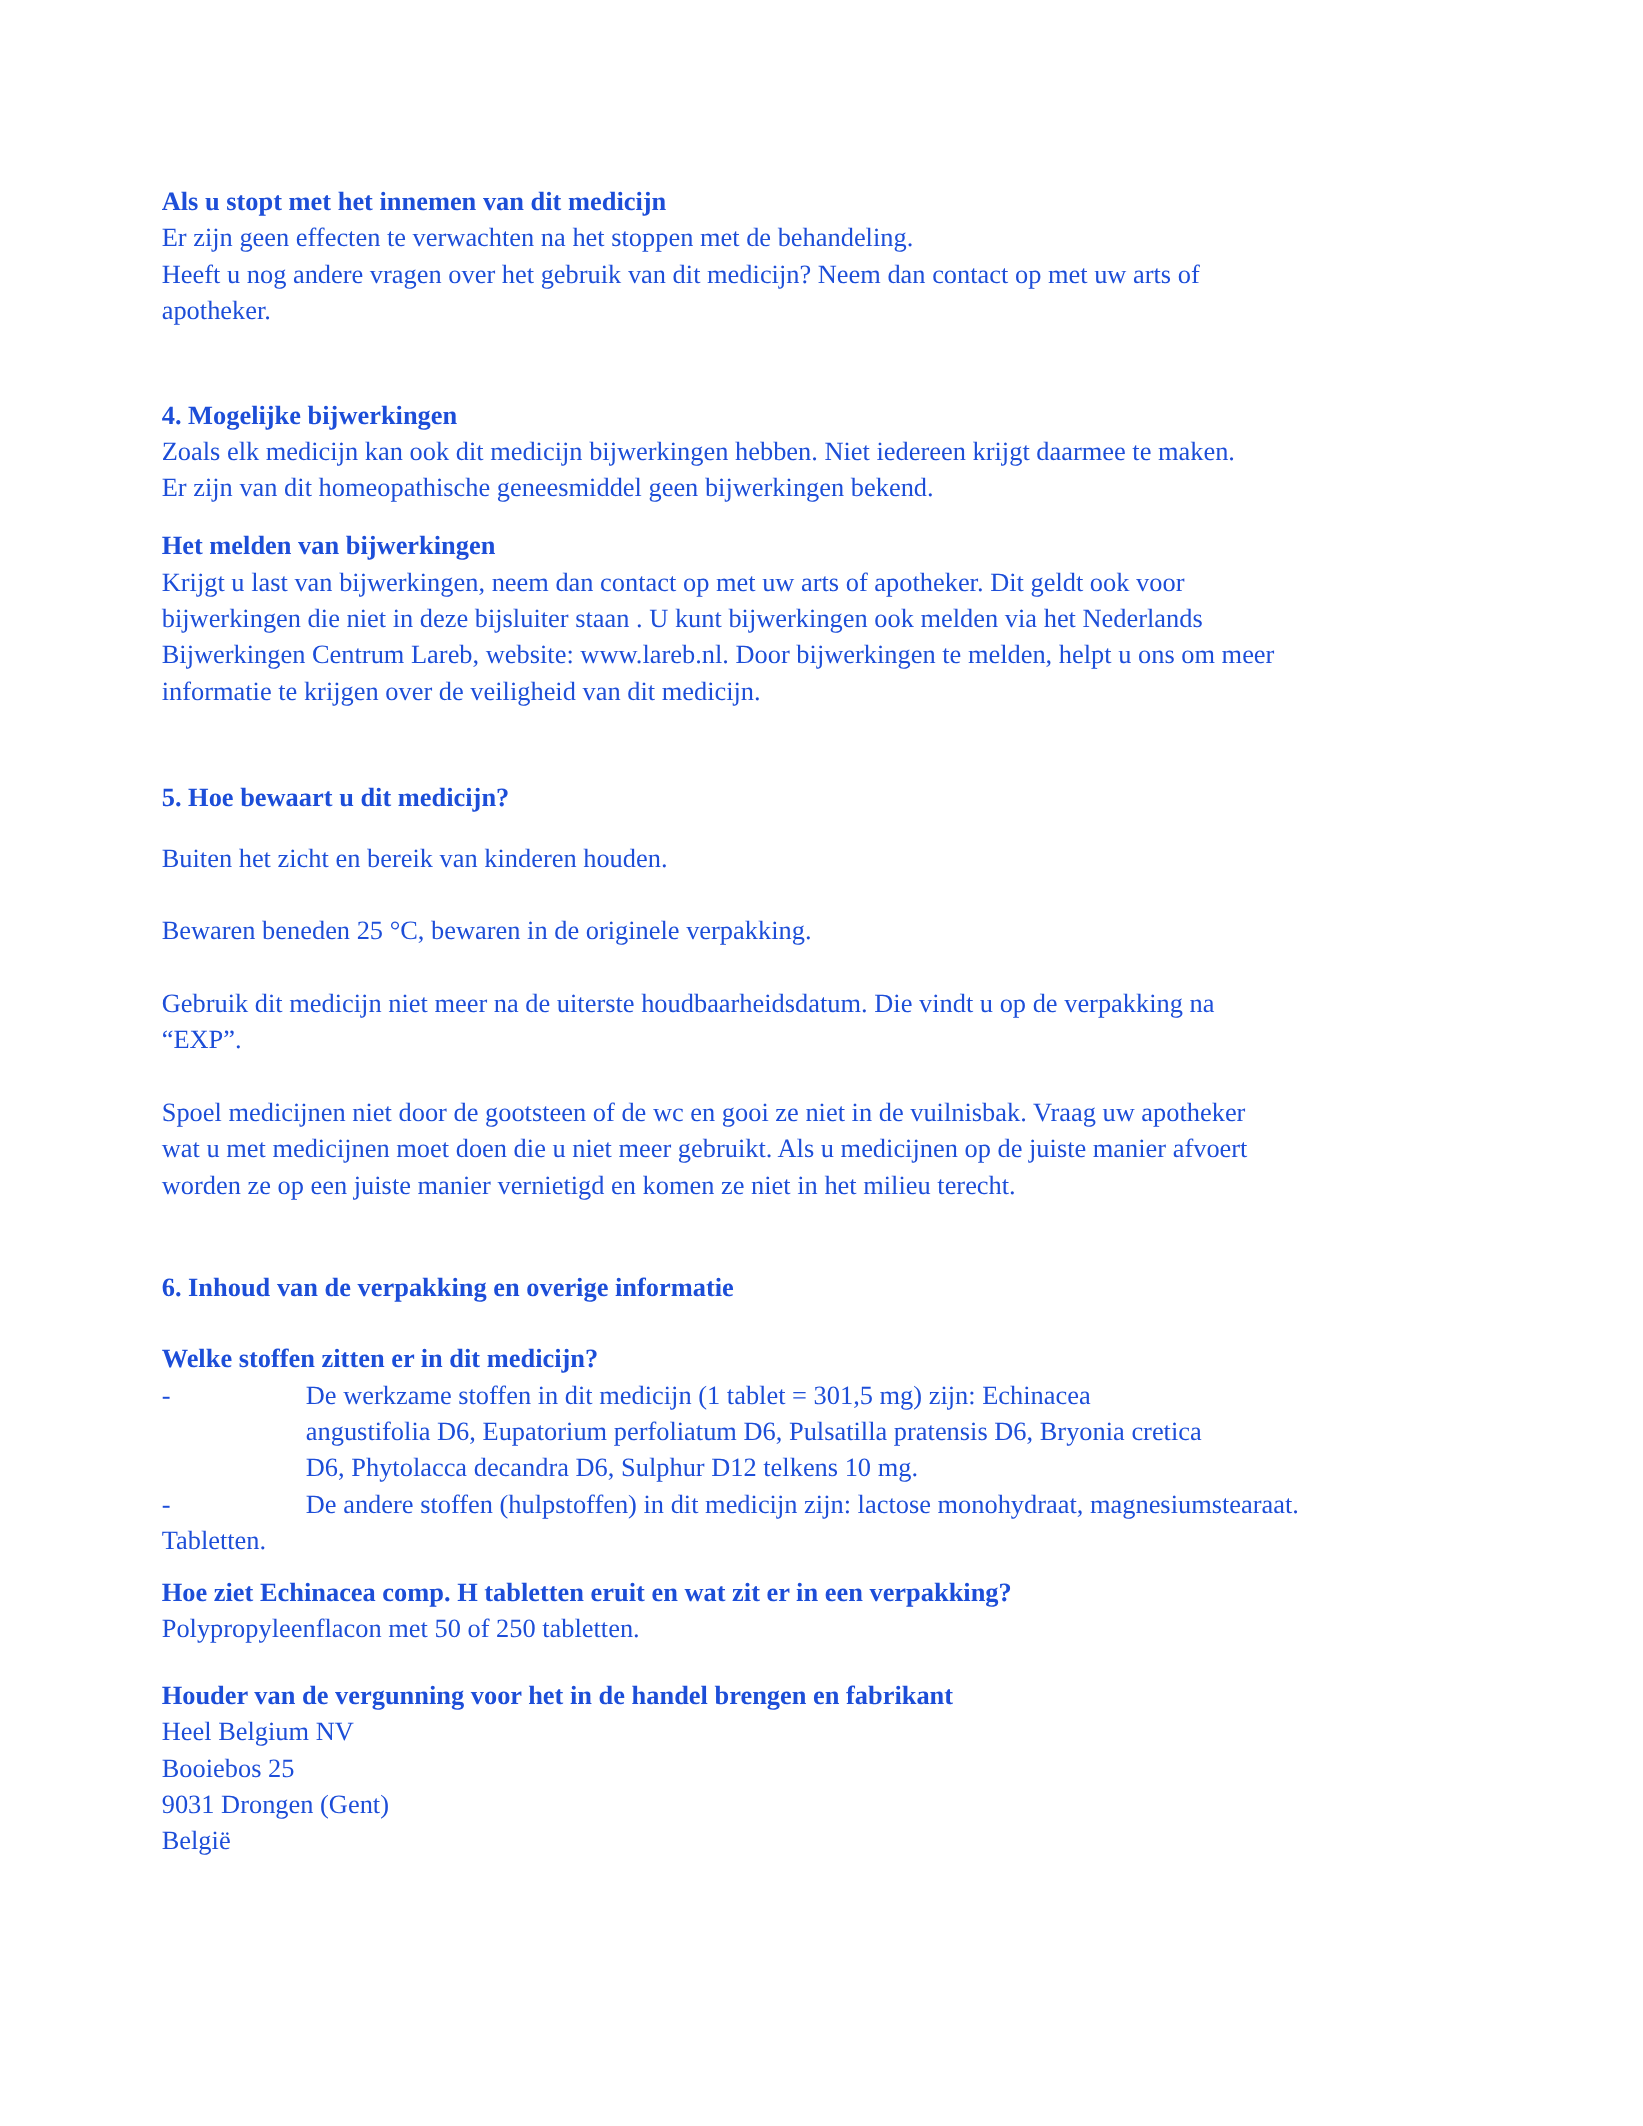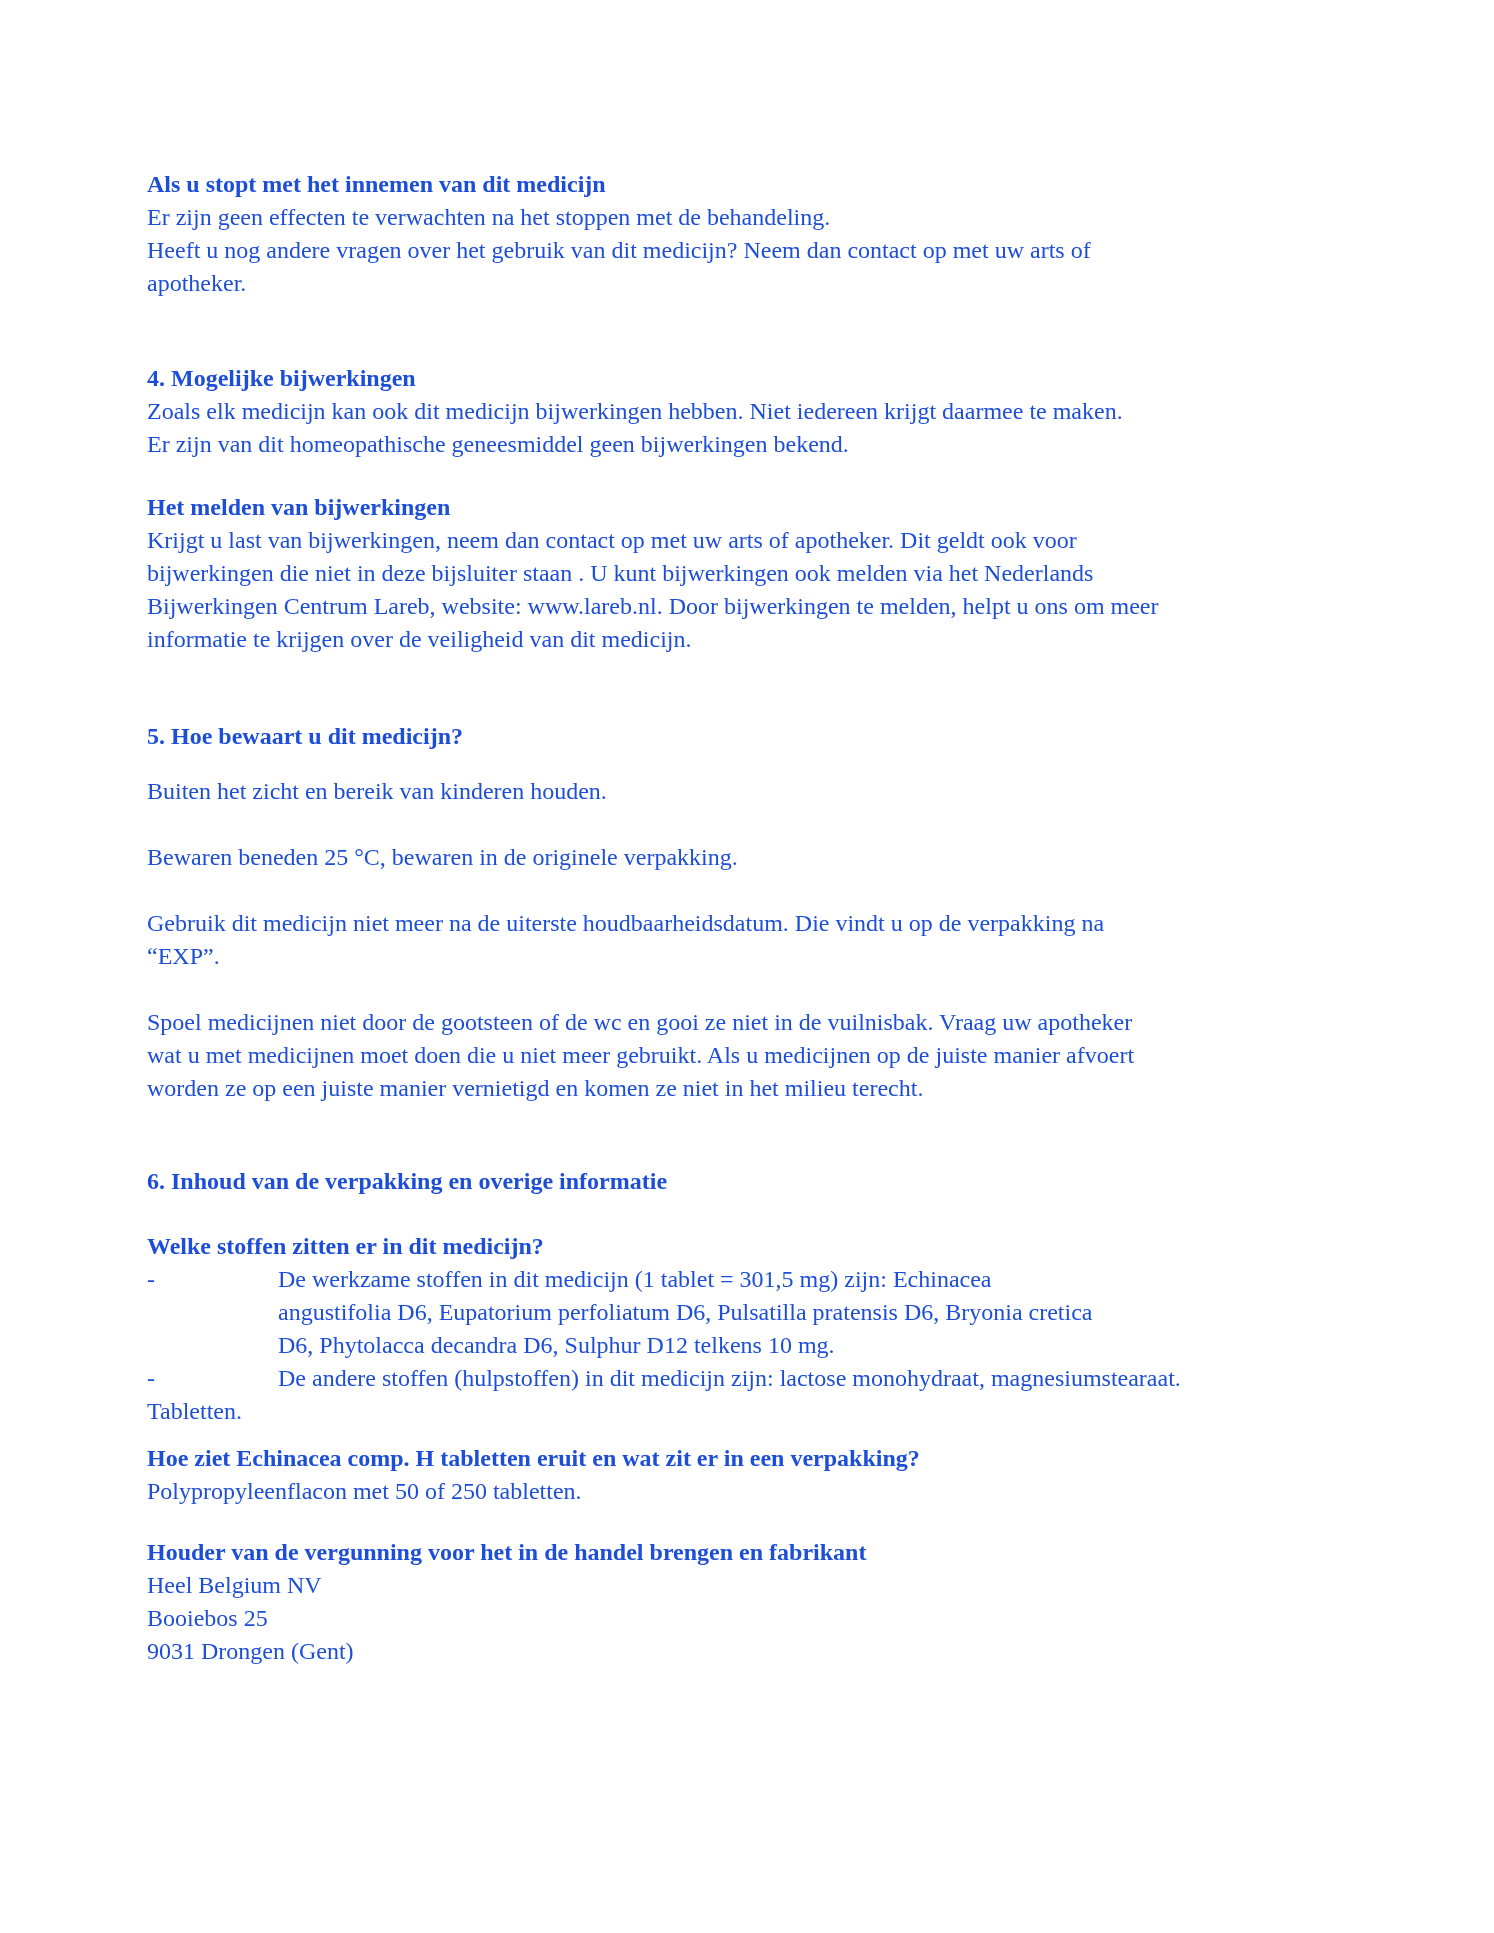--- a/index.html
+++ b/index.html
@@ -21,21 +21,21 @@
     padding: 168px 60px 0 147px;
     overflow: hidden;
   }
   .line { white-space: pre; }
   .bold { font-weight: bold; }
 
   
   .mt-s  { margin-top: 14px; }
   .mt-m1 { margin-top: 22px; }
   .mt-m2 { margin-top: 28px; }
-  .mt-m  { margin-top: 30px; }
+  .mt-m  { margin-top: 20px; }
   .mt-m3 { margin-top: 32px; }
   .mt-l  { margin-top: 33px; }
   .mt-xl { margin-top: 60px; }
   .mt-xl2{ margin-top: 62px; }
   .mt-xl3{ margin-top: 64px; }
 
   .bullet-row { display: flex; align-items: flex-start; }
   .bullet-marker {
     flex: 0 0 88px;
     white-space: pre;
@@ -96,14 +96,15 @@
   </div>
 
   <div class="line">Tabletten.</div>
   <div class="line bold mt-s">Hoe ziet Echinacea comp. H tabletten eruit en wat zit er in een verpakking?</div>
   <div class="line">Polypropyleenflacon met 50 of 250 tabletten.</div>
 
   <div class="line bold mt-m2">Houder van de vergunning voor het in de handel brengen en fabrikant</div>
   <div class="line">Heel Belgium NV</div>
   <div class="line">Booiebos 25</div>
   <div class="line">9031 Drongen (Gent)</div>
+  <div class="line">België</div>
 
 </div>
 
 </body></html>

